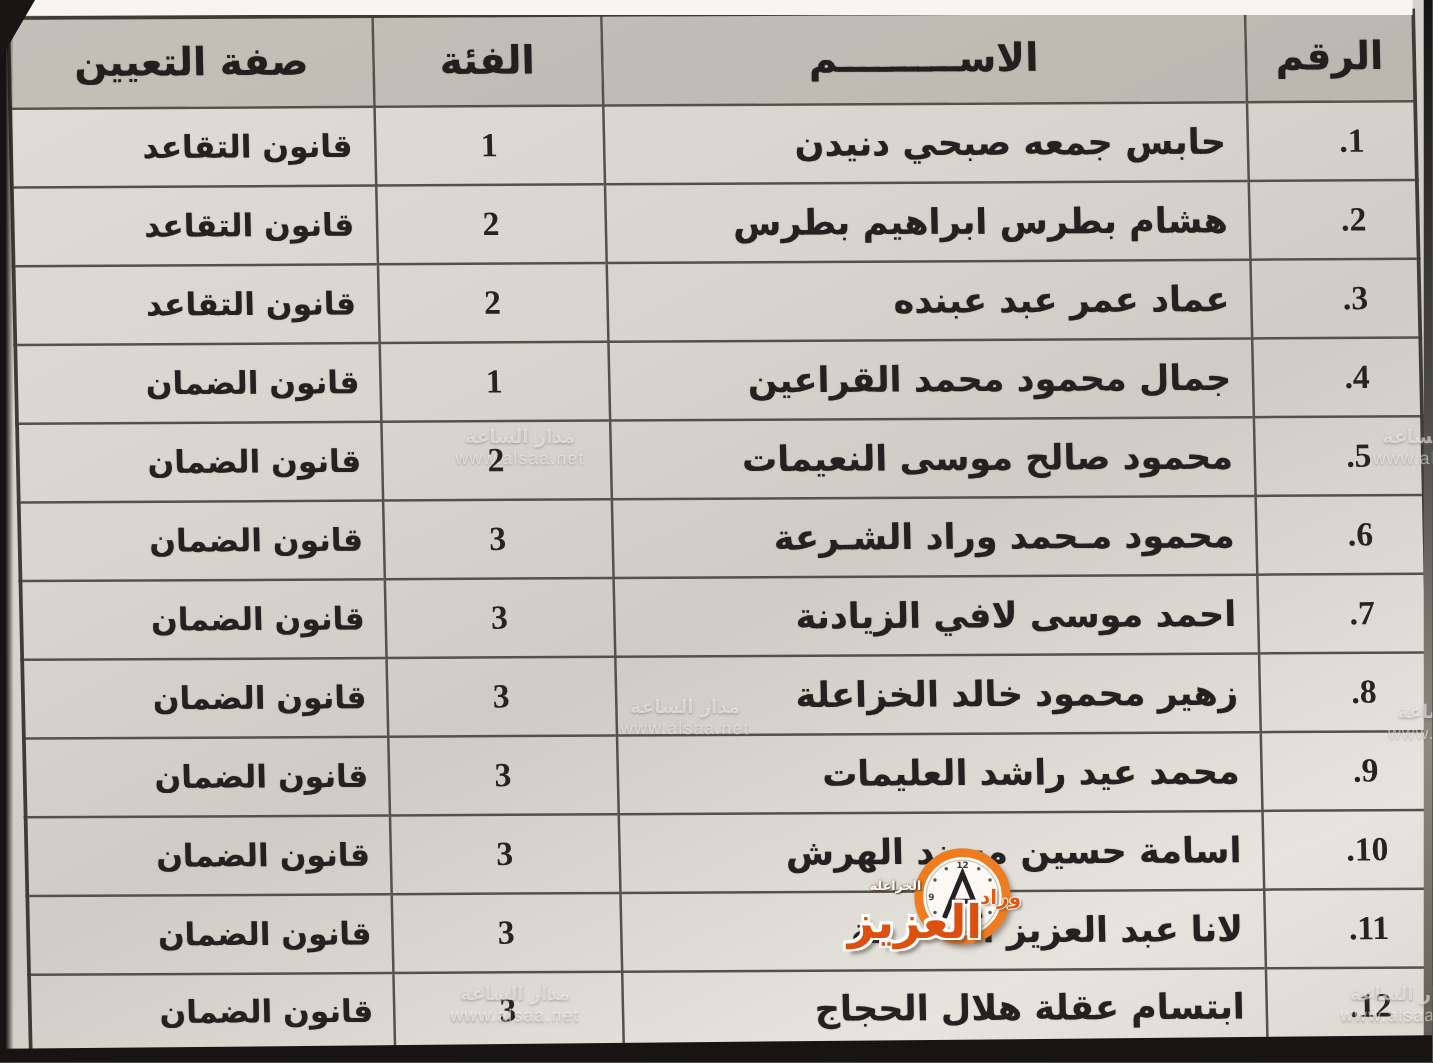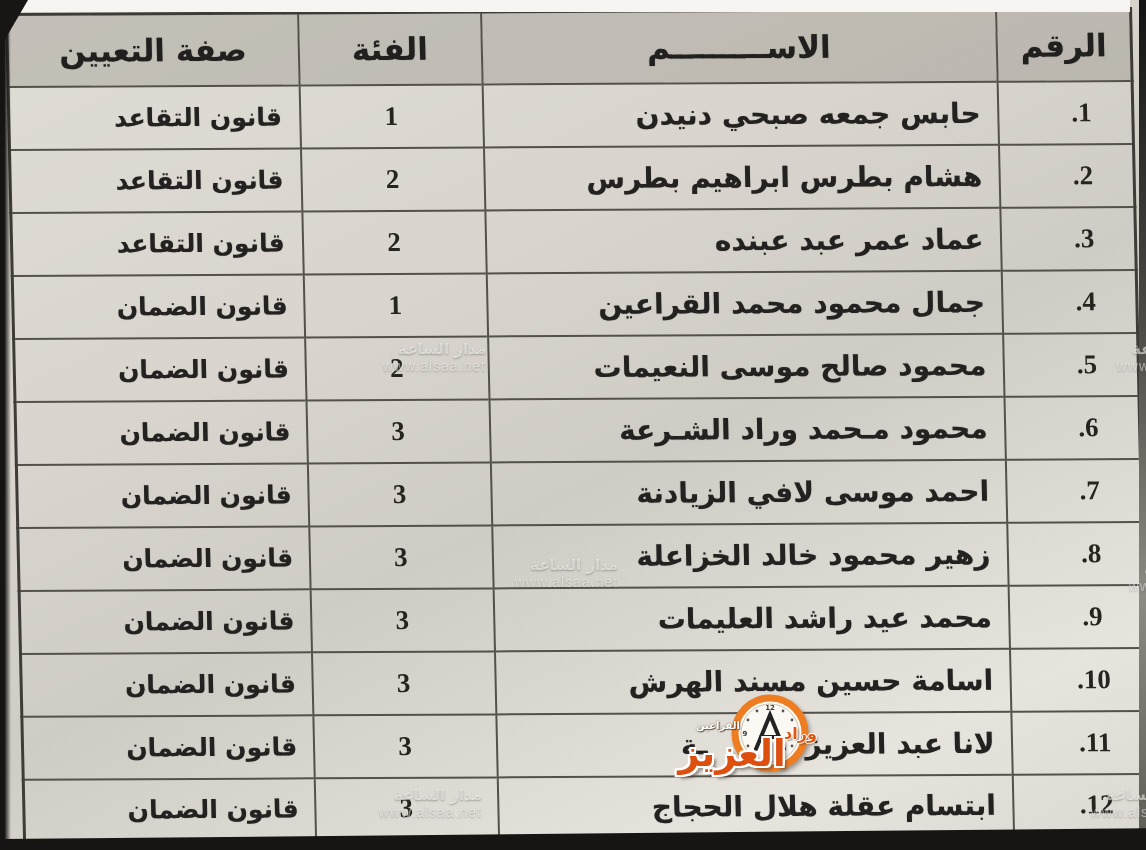--- a/index.html
+++ b/index.html
@@ -31,27 +31,27 @@
   .c-num{width:135px;text-align:center;padding-left:34px;}
   .c-num span{direction:ltr;unicode-bidi:bidi-override;
      font-family:"Liberation Serif","DejaVu Serif",serif;font-size:27px;font-weight:700;color:#26241f;}
   .c-name{width:515px;text-align:right;padding-right:16px;font-size:28px;font-weight:700;color:#242220;
      text-shadow:0 0 1px rgba(25,25,25,.4);}
   .c-cat{width:183px;text-align:center;
      font-family:"Liberation Serif","DejaVu Serif",serif;font-size:27px;font-weight:700;color:#26241f;}
   .c-app{width:291px;text-align:center;padding-left:88px;font-size:25px;font-weight:700;color:#242220;
      text-shadow:0 0 1px rgba(25,25,25,.4);}
   
-  .wm{position:absolute;width:140px;text-align:right;direction:rtl;z-index:5;pointer-events:none;}
+  .wm{position:absolute;width:140px;text-align:center;direction:rtl;z-index:5;pointer-events:none;}
   .wm .l1{font-size:15px;font-weight:700;color:rgba(252,252,249,.55);
      text-shadow:0 1px 2px rgba(92,89,82,.45);}
   .wm .l2{font-size:14px;letter-spacing:1px;color:rgba(252,252,249,.5);
      font-family:"Liberation Sans","DejaVu Sans",sans-serif;text-shadow:0 1px 2px rgba(92,89,82,.4);}
   
-  .logo{position:absolute;left:626px;top:688px;width:205px;height:95px;z-index:6;pointer-events:none;}
+  .logo{position:absolute;left:626px;top:672px;width:205px;height:95px;z-index:6;pointer-events:none;}
   .logo .clock{position:absolute;left:104px;top:5px;width:80px;height:80px;
      filter:drop-shadow(2px 3px 2px rgba(70,60,50,.45));}
   .logo .brand-small{position:absolute;left:158px;top:36px;font-size:16px;font-weight:800;color:#e25812;
      text-shadow:-1px 0 #fff,1px 0 #fff,0 -1px #fff,0 1px #fff,2px 2px 2px rgba(70,60,50,.5);z-index:4;}
   .logo .brand-tag{position:absolute;left:70px;top:32px;font-size:10px;font-weight:700;color:#fdfdfb;
      text-shadow:0 0 2px rgba(90,60,30,.8),1px 1px 1px rgba(60,40,20,.7);z-index:4;}
   .logo .brand-large{position:absolute;left:22px;top:44px;width:168px;text-align:center;
      font-size:37px;font-weight:800;color:#dd4f0e;z-index:3;
      text-shadow:-2px 0 #fff,2px 0 #fff,0 -2px #fff,0 2px #fff,-2px -2px #fff,2px 2px #fff,-2px 2px #fff,2px -2px #fff,4px 4px 3px rgba(70,60,50,.5);}
 </style>
@@ -192,21 +192,21 @@
         <circle cx="27" cy="62" r="1.4"></circle>
           <circle cx="18" cy="53" r="1.4"></circle>
           <circle cx="18" cy="27" r="1.4"></circle>
           <circle cx="27" cy="18" r="1.4"></circle>
       </g>
       <g stroke="#232323" stroke-width="4" fill="none" stroke-linecap="round">
         <path d="M26 56 L40 22 L54 56"></path>
         <path d="M31 44 L49 44"></path>
       </g>
     </svg>
-    <div class="brand-tag">القراعين</div>
+    <div class="brand-tag">الخزاعلة</div>
     <div class="brand-small">وراد</div>
     <div class="brand-large">العزيز</div>
   </div>
 
   <div class="strip-top"></div>
   <div class="edge-left"></div>
   <div class="corner-tl"></div>
   <div class="edge-right"></div>
   <div class="edge-bottom"></div>
 

